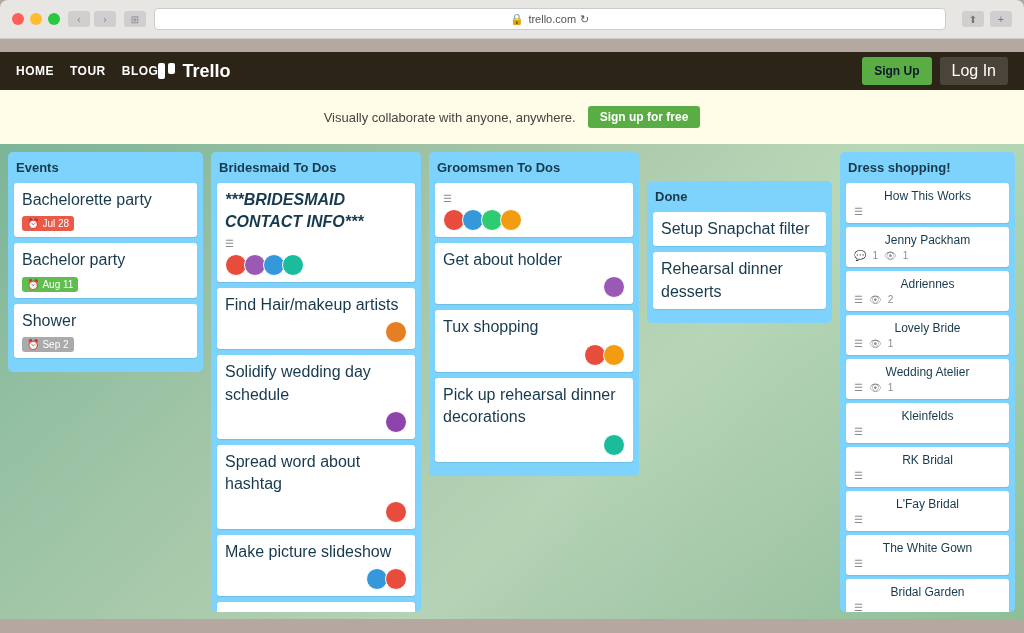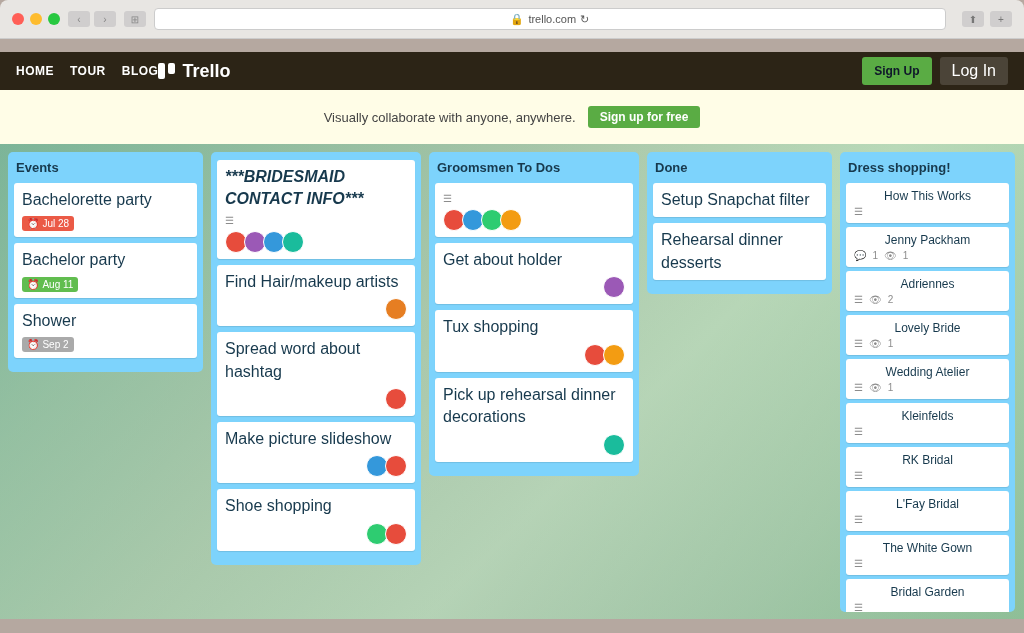--- a/index.html
+++ b/index.html
@@ -195,20 +195,21 @@
         <div class="card-meta">
           <span class="date-badge" style="background:#aaa;">
             <span>⏰</span>
             <span>Sep 2</span>
           </span>
         </div>
       </div>
     </div>
 
     <div class="list list-wide">
+      <div class="list-title">Bridesmaid To Dos</div>
 
       <div class="card">
         <div class="card-title" style="font-weight:700;font-style:italic;">***BRIDESMAID CONTACT INFO***</div>
         <div class="card-icons">
           <span>☰</span>
         </div>
         <div class="card-meta">
           <div class="card-avatars">
             <div class="card-avatar" style="background:#e74c3c;"></div>
             <div class="card-avatar" style="background:#9b59b6;"></div>
@@ -221,20 +222,29 @@
       <div class="card">
         <div class="card-title">Find Hair/makeup artists</div>
         <div class="card-meta">
           <div></div>
           <div class="card-avatars">
             <div class="card-avatar" style="background:#e67e22;"></div>
           </div>
         </div>
       </div>
 
+      <div class="card">
+        <div class="card-title">Solidify wedding day schedule</div>
+        <div class="card-meta">
+          <div></div>
+          <div class="card-avatars">
+            <div class="card-avatar" style="background:#8e44ad;"></div>
+          </div>
+        </div>
+      </div>
 
       <div class="card">
         <div class="card-title">Spread word about hashtag</div>
         <div class="card-meta">
           <div></div>
           <div class="card-avatars">
             <div class="card-avatar" style="background:#e74c3c;"></div>
           </div>
         </div>
       </div>
@@ -304,21 +314,21 @@
         <div class="card-title">Pick up rehearsal dinner decorations</div>
         <div class="card-meta">
           <div></div>
           <div class="card-avatars">
             <div class="card-avatar" style="background:#1abc9c;"></div>
           </div>
         </div>
       </div>
     </div>
 
-    <div class="list" style="width:185px; min-width:185px;">
+    <div class="list" style="width:185px; min-width:185px;margin-top:29px;">
       <div class="list-title">Done</div>
       <div class="card">
         <div class="card-title">Setup Snapchat filter</div>
       </div>
       <div class="card">
         <div class="card-title">Rehearsal dinner desserts</div>
       </div>
     </div>
 
     <div class="list list-dress">

